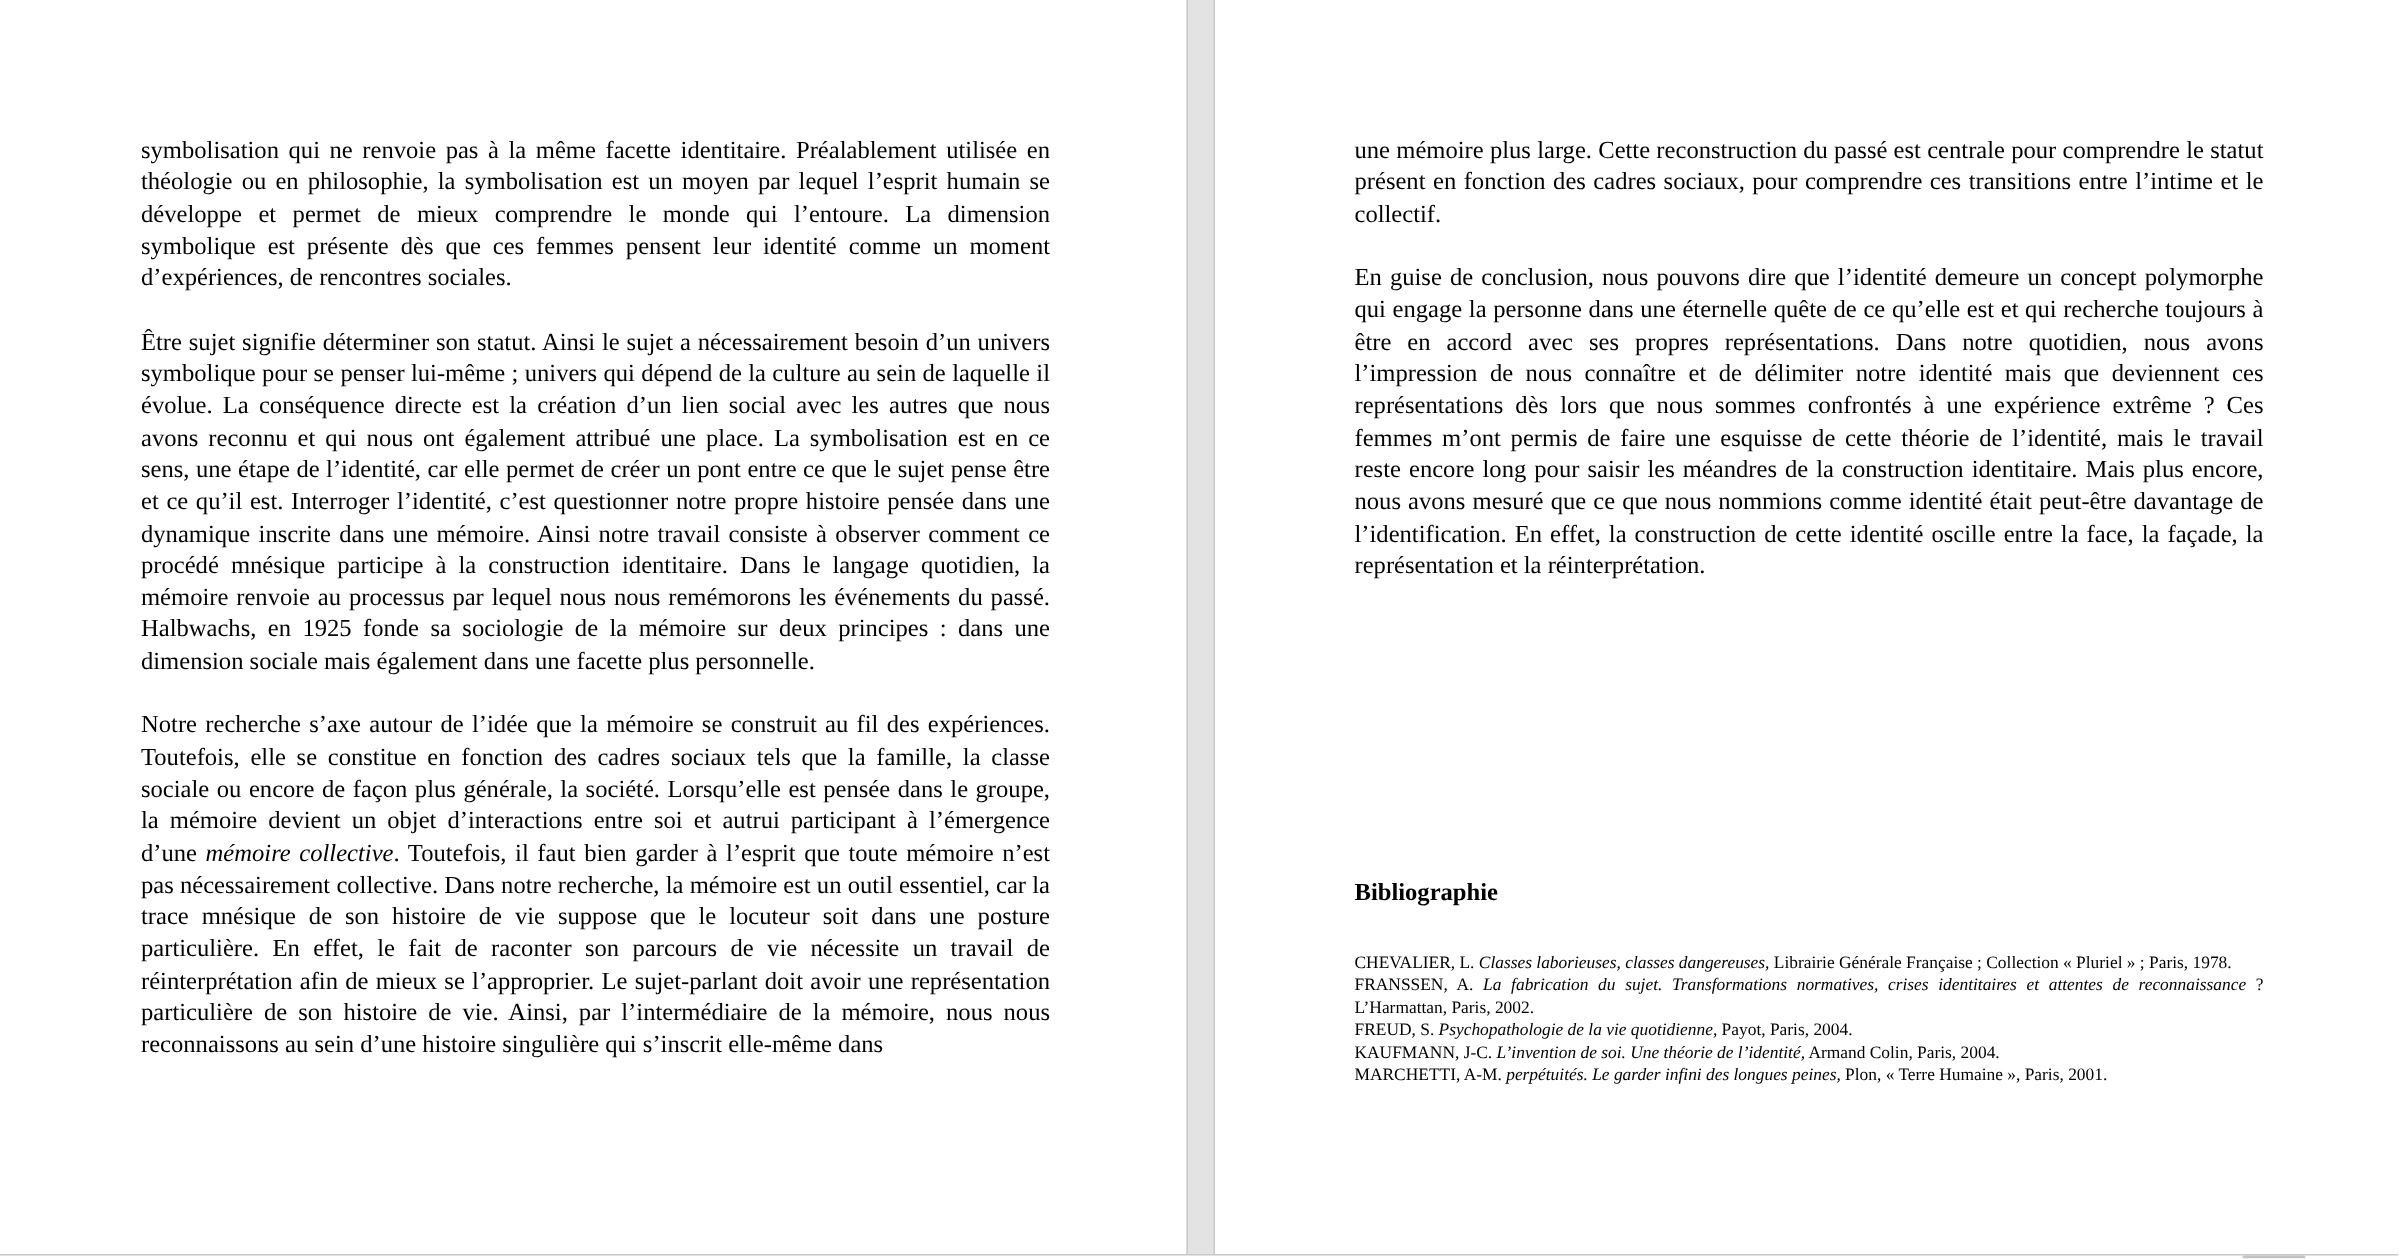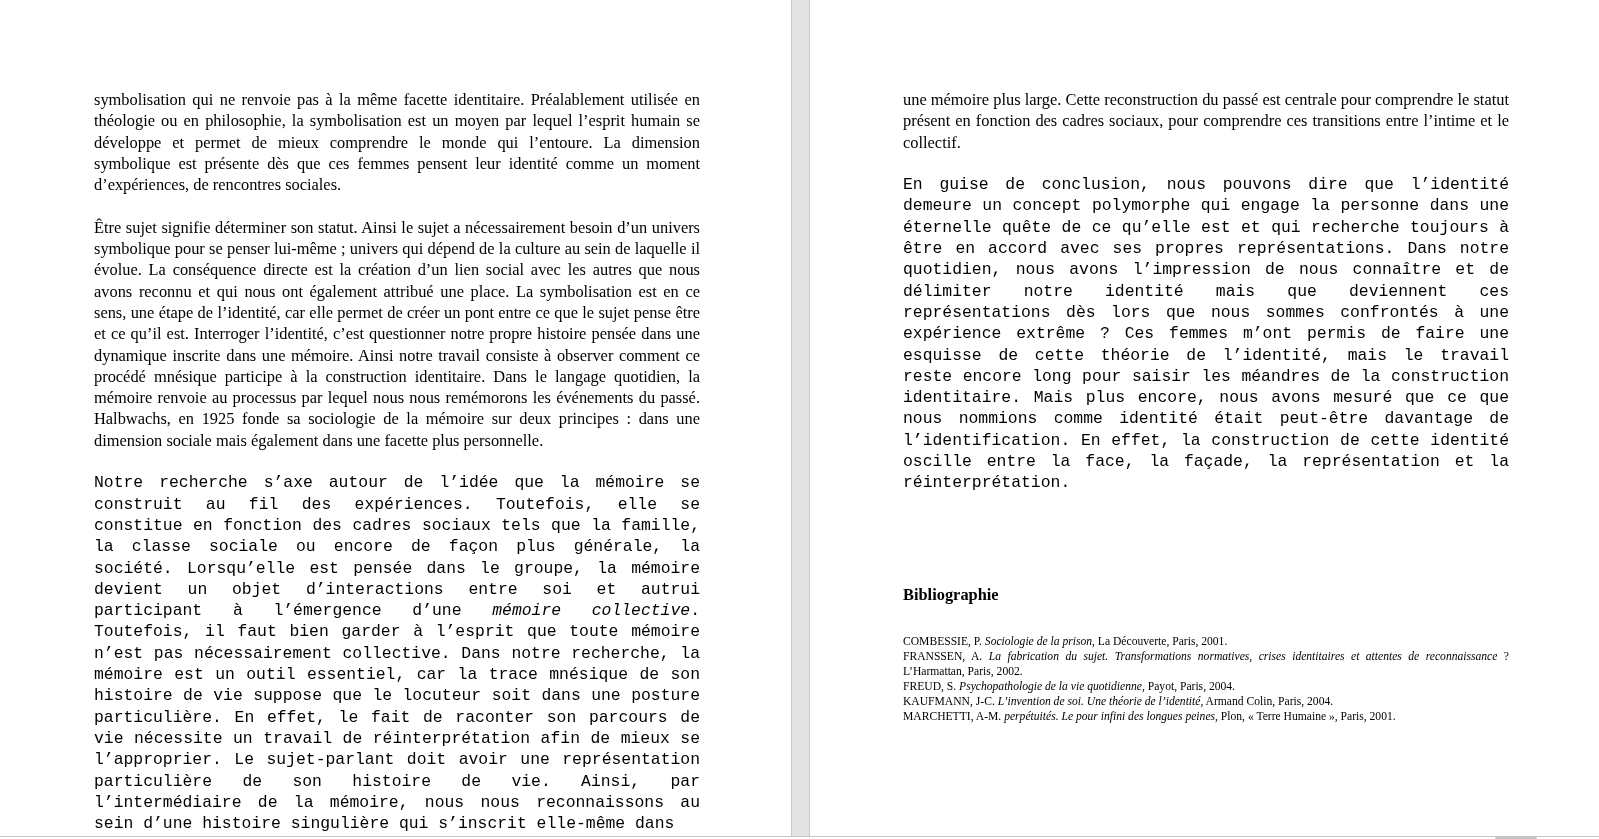--- a/index.html
+++ b/index.html
@@ -60,21 +60,21 @@
       font-size: 16.4px;
       line-height: 21.3px;
       color: #000;
       text-align: justify;
     }
     .page-left .text-block { left: 94px; top: 89px; }
     .page-right .text-block { left: 93px; top: 89px; }
     .text-block p {
       margin: 0 0 21.3px 0;
     }
-    .text-block p:last-child { margin-bottom: 0; font-family: Liberation Mono, monospace; }
+    .text-block p:last-child { margin-bottom: 0; }
     .text-block em { font-style: italic; }
     .biblio-title {
       position: absolute;
       left: 93px;
       top: 584px;
       font-family: "Liberation Serif", serif;
       font-weight: bold;
       font-size: 16.4px;
       line-height: 21px;
       color: #000;
@@ -114,23 +114,23 @@
 
   <div class="page page-right">
     <div class="text-block">
       <p>une mémoire plus large. Cette reconstruction du passé est centrale pour comprendre le statut présent en fonction des cadres sociaux, pour comprendre ces transitions entre l’intime et le collectif.</p>
       <p>En guise de conclusion, nous pouvons dire que l’identité demeure un concept polymorphe qui engage la personne dans une éternelle quête de ce qu’elle est et qui recherche toujours à être en accord avec ses propres représentations. Dans notre quotidien, nous avons l’impression de nous connaître et de délimiter notre identité mais que deviennent ces représentations dès lors que nous sommes confrontés à une expérience extrême ? Ces femmes m’ont permis de faire une esquisse de cette théorie de l’identité, mais le travail reste encore long pour saisir les méandres de la construction identitaire. Mais plus encore, nous avons mesuré que ce que nous nommions comme identité était peut-être davantage de l’identification. En effet, la construction de cette identité oscille entre la face, la façade, la représentation et la réinterprétation.</p>
     </div>
 
     <div class="biblio-title">Bibliographie</div>
 
     <ul class="biblio-list">
-      <li>COMBESSIE, P. <em>Sociologie de la prison,</em> La Découverte, Paris, 2001.</li>
+      <li>CHEVALIER, L. <em>Classes laborieuses, classes dangereuses,</em> Librairie Générale Française ; Collection « Pluriel » ; Paris, 1978.</li>
       <li>FRANSSEN, A. <em>La fabrication du sujet. Transformations normatives, crises identitaires et attentes de reconnaissance</em> ? L’Harmattan, Paris, 2002.</li>
       <li>FREUD, S. <em>Psychopathologie de la vie quotidienne,</em> Payot, Paris, 2004.</li>
       <li>KAUFMANN, J-C. <em>L’invention de soi. Une théorie de l’identité,</em> Armand Colin, Paris, 2004.</li>
-      <li>MARCHETTI, A-M. <em>perpétuités. Le pour infini des longues peines,</em> Plon, « Terre Humaine », Paris, 2001.</li>
+      <li>MARCHETTI, A-M. <em>perpétuités. Le garder infini des longues peines,</em> Plon, « Terre Humaine », Paris, 2001.</li>
     </ul>
   </div>
 
   <div class="bottom-line"></div>
   <div class="hscroll-thumb"></div>
 </div>
 
 </body></html>

